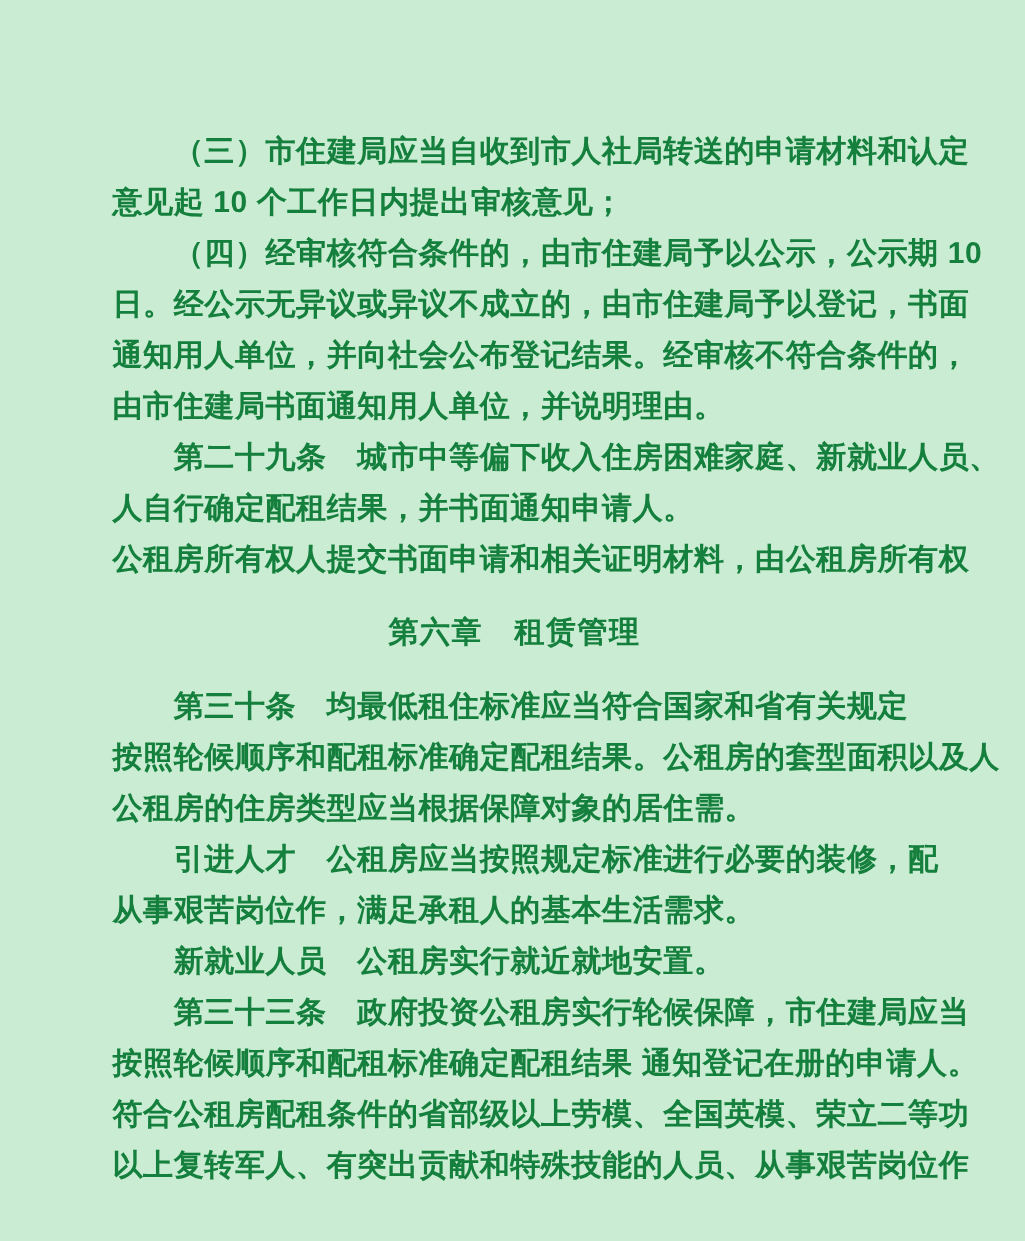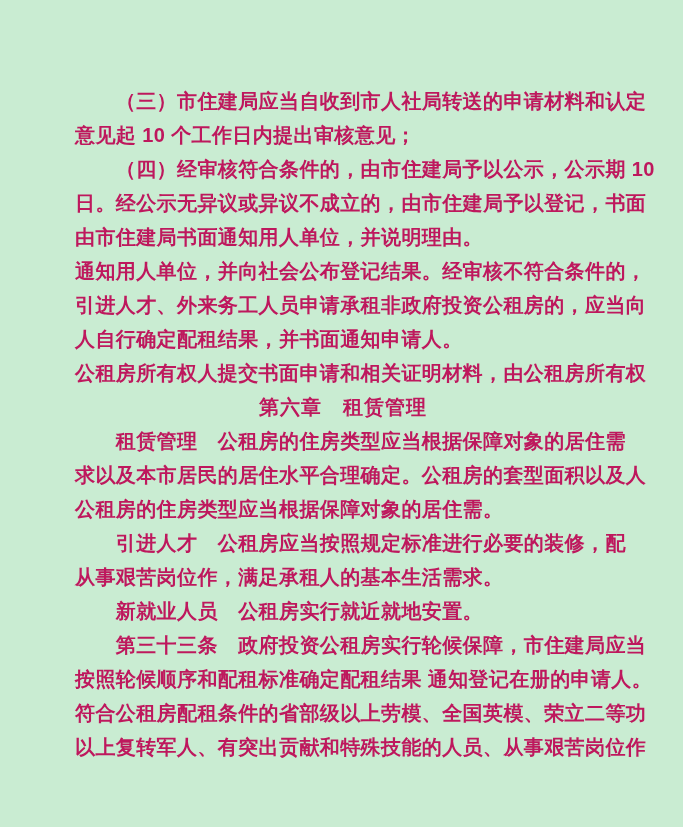--- a/index.html
+++ b/index.html
@@ -25,53 +25,53 @@
   }
   .line {
     font-size: 20px;
     line-height: 34px;
     font-weight: 700;
     letter-spacing: 0.4px;
     white-space: pre;
     text-align: left;
   }
   .block-heading {
-    margin: 0 0;
+    margin: 15px 0;
   }
   .block-heading .line {
     text-align: center;
     margin-left: -22px; 
     letter-spacing: 1px;
   }
 </style>
 </head>
 <body>
 
-<div class="doc" style="background: rgb(201, 236, 210); color: #be185d;">
+<div class="doc" style="background: rgb(201, 236, 210); color: #15803d;">
     <div class="block block-paragraph">
       <div class="line">　　（三）市住建局应当自收到市人社局转送的申请材料和认定</div>
       <div class="line">意见起 10 个工作日内提出审核意见；</div>
     </div>
     <div class="block block-paragraph">
       <div class="line">　　（四）经审核符合条件的，由市住建局予以公示，公示期 10</div>
       <div class="line">日。经公示无异议或异议不成立的，由市住建局予以登记，书面</div>
+      <div class="line">通知用人单位，并向社会公布登记结果。经审核不符合条件的，</div>
       <div class="line">由市住建局书面通知用人单位，并说明理由。</div>
-      <div class="line">通知用人单位，并向社会公布登记结果。经审核不符合条件的，</div>
     </div>
     <div class="block block-paragraph">
-      <div class="line">引进人才、外来务工人员申请承租非政府投资公租房的，应当向</div>
+      <div class="line">　　第二十九条　城市中等偏下收入住房困难家庭、新就业人员、</div>
       <div class="line">人自行确定配租结果，并书面通知申请人。</div>
       <div class="line">公租房所有权人提交书面申请和相关证明材料，由公租房所有权</div>
     </div>
     <div class="block block-heading">
       <div class="line">第六章　租赁管理</div>
     </div>
     <div class="block block-paragraph">
-      <div class="line">　　租赁管理　公租房的住房类型应当根据保障对象的居住需</div>
-      <div class="line">求以及本市居民的居住水平合理确定。公租房的套型面积以及人</div>
+      <div class="line">　　第三十条　均最低租住标准应当符合国家和省有关规定</div>
+      <div class="line">按照轮候顺序和配租标准确定配租结果。公租房的套型面积以及人</div>
       <div class="line">公租房的住房类型应当根据保障对象的居住需。</div>
     </div>
     <div class="block block-paragraph">
       <div class="line">　　引进人才　公租房应当按照规定标准进行必要的装修，配</div>
       <div class="line">从事艰苦岗位作，满足承租人的基本生活需求。</div>
     </div>
     <div class="block block-paragraph">
       <div class="line">　　新就业人员　公租房实行就近就地安置。</div>
     </div>
     <div class="block block-paragraph">

